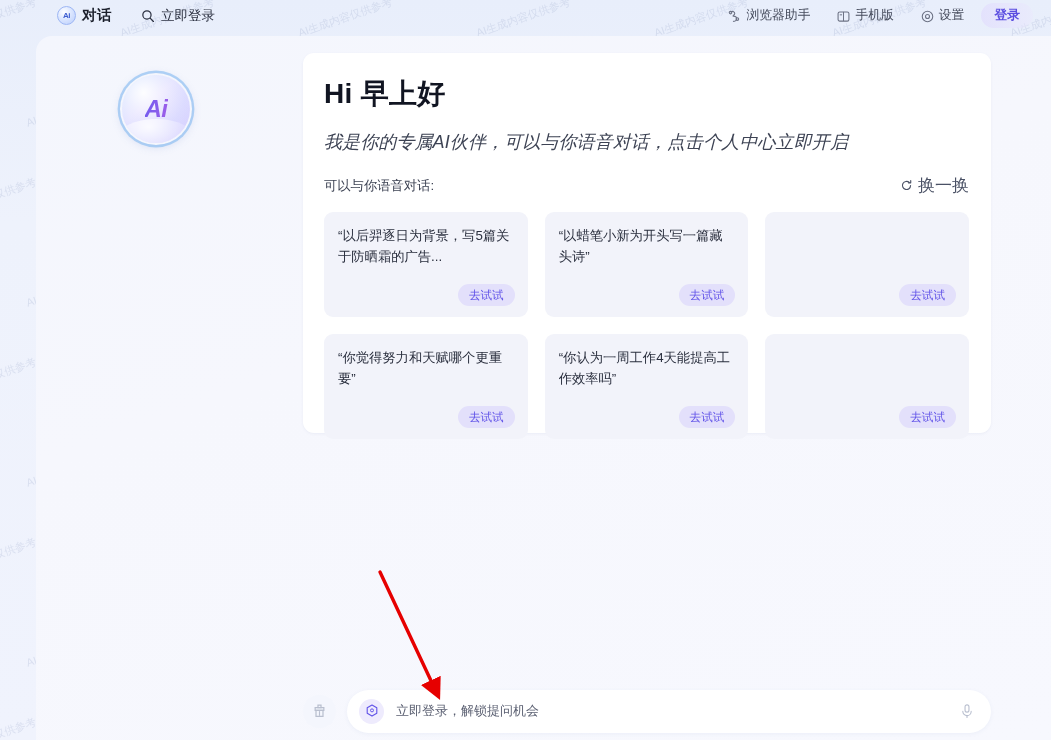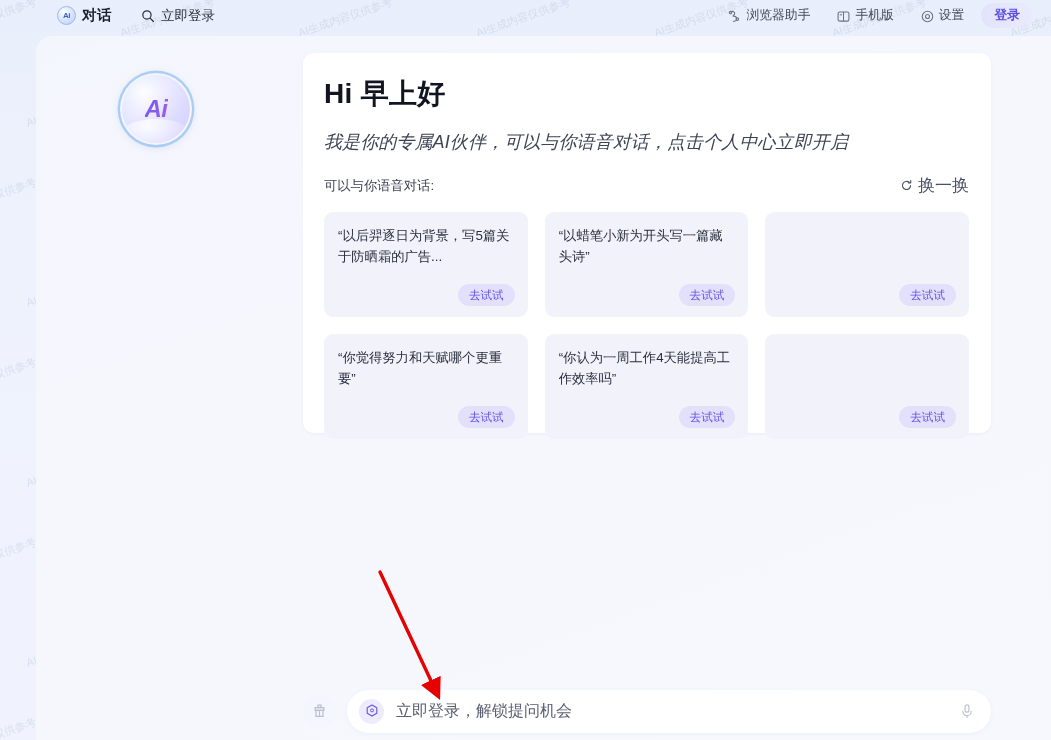--- a/index.html
+++ b/index.html
@@ -192,21 +192,21 @@
     box-shadow: 0 1px 4px rgba(90,110,170,.07);
   }
   .orb {
     width: 25px; height: 25px; flex: 0 0 auto;
     border-radius: 50%;
     background: #eeebfd;
     display: flex; align-items: center; justify-content: center;
     margin-right: 12px;
   }
   .input-placeholder {
-    flex: 1; font-size: 16px; color: #5b6072;
+    flex: 1; font-size: 13px; color: #5b6072;
   }
   .mic { flex: 0 0 auto; display: flex; align-items: center; }
 
   
   .arrow-svg {
     position: absolute; left: 362px; top: 558px;
     width: 110px; height: 150px;
     z-index: 40; pointer-events: none;
   }
 </style>

